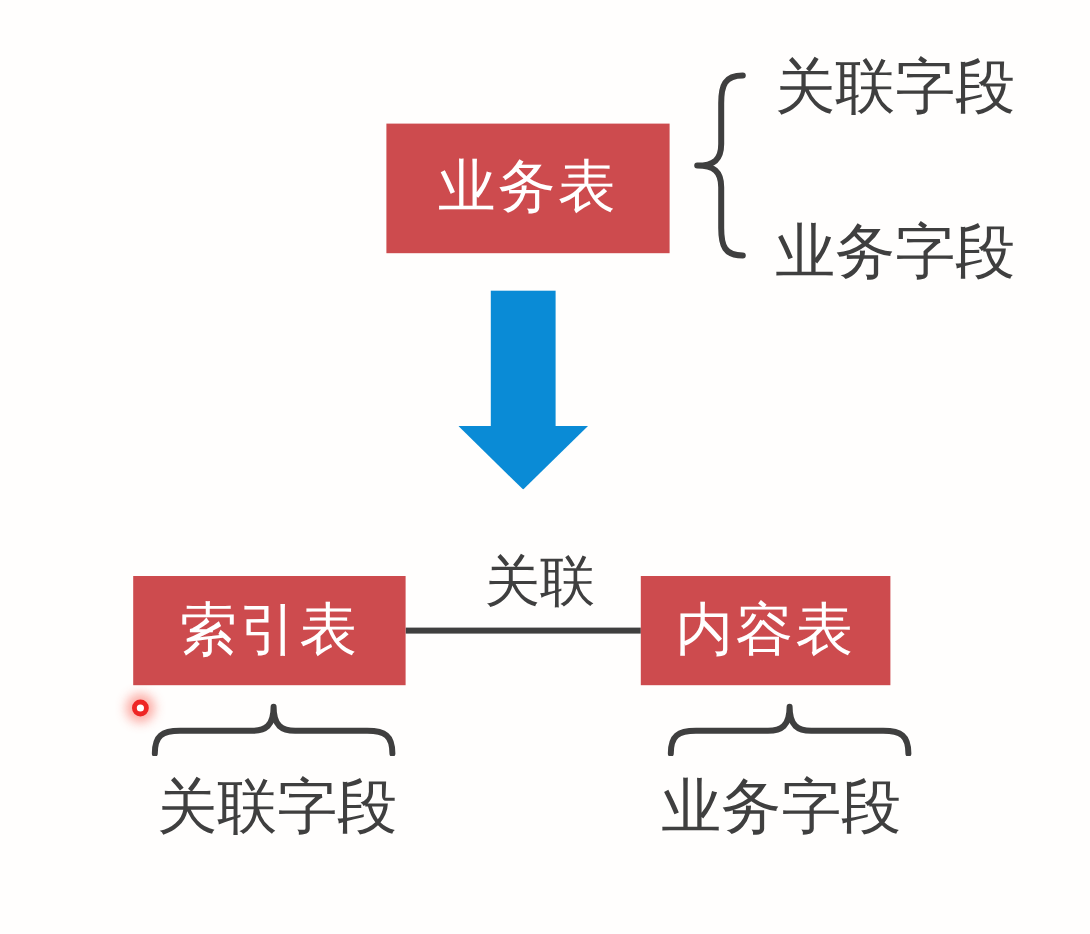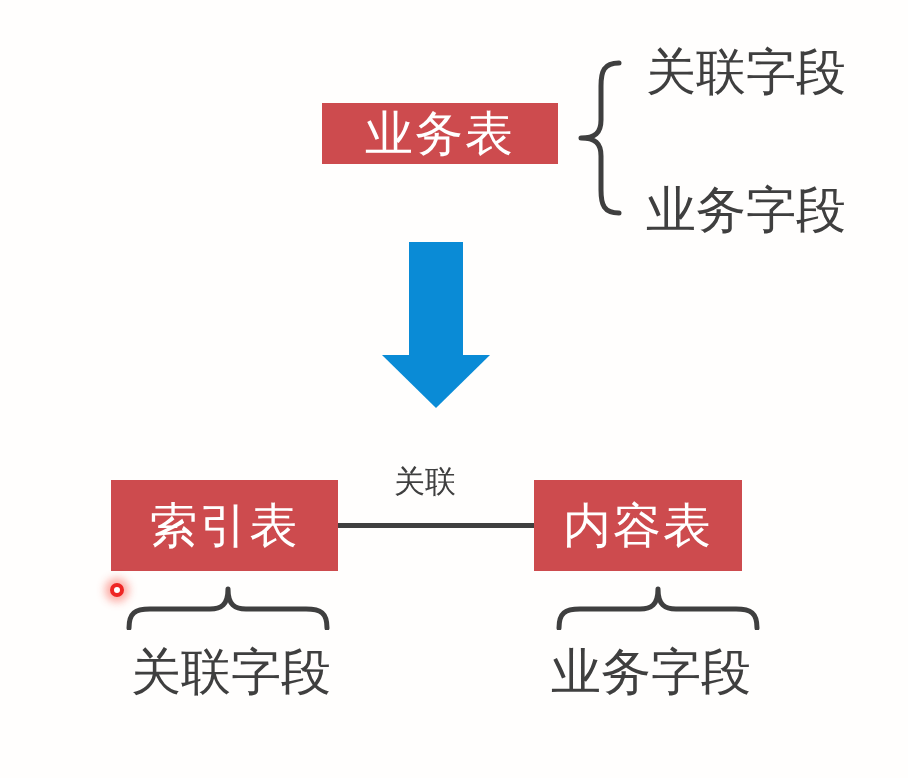--- a/index.html
+++ b/index.html
@@ -28,29 +28,28 @@
   .field-label {
     position: absolute;
     font-size: 50px;
     line-height: 52px;
     color: var(--line-dark, #3f3f3f);
     white-space: nowrap;
     text-align: center;
   }
   .relation-label {
     position: absolute;
-    left: 394px;
+    left: 404px;
     top: 460px;
-    font-size: 31px;
+    font-size: 46px;
     line-height: 48px;
     color: var(--line-dark, #3f3f3f);
     white-space: nowrap;
-    font-family: Liberation Mono, monospace;
   }
-  #biz-box     { left: 322px; top: 103px; width: 236px; height: 61px; }
+  #biz-box     { left: 322px; top: 103px; width: 236px; height: 108px; }
   #index-box   { left: 111px; top: 480px; width: 227px; height: 91px; }
   #content-box { left: 534px; top: 480px; width: 208px; height: 91px; }
 
   #top-field-assoc { left: 646px; top: 46px; }
   #top-field-biz   { left: 646px; top: 184px; }
   #bottom-left-field  { left: 131px; top: 646px; }
   #bottom-right-field { left: 551px; top: 646px; }
 
   .brace { position: absolute; }
   #top-brace   { left: 574px; top: 60px;  width: 52px;  height: 156px; }

